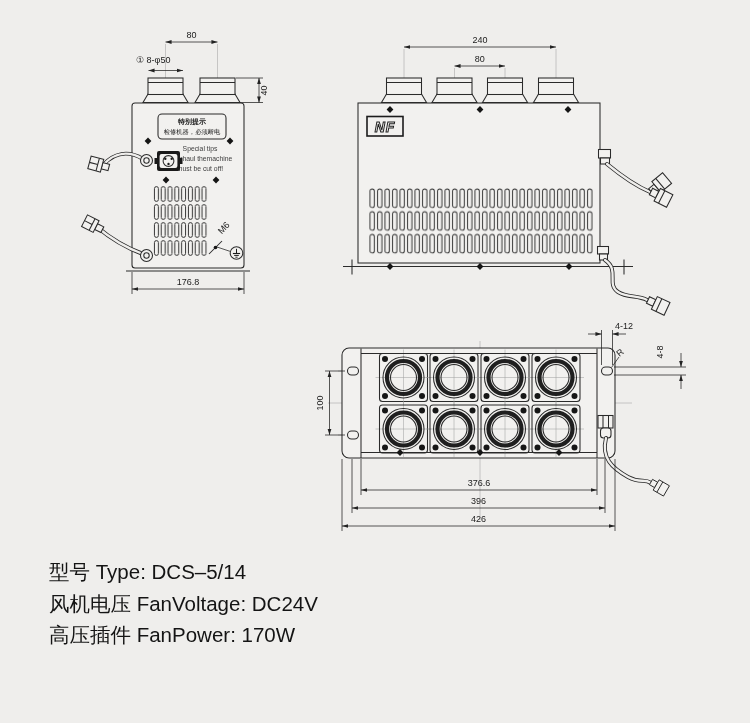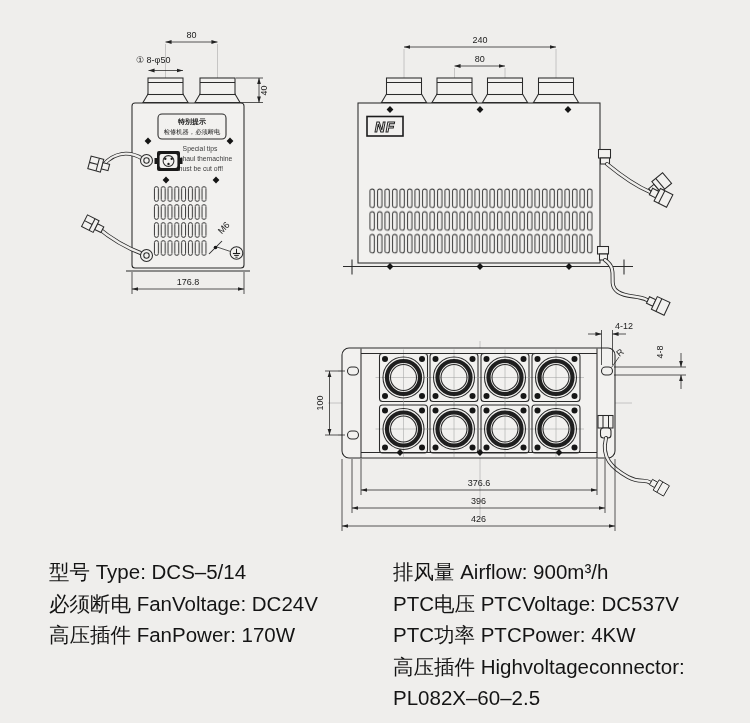--- a/index.html
+++ b/index.html
@@ -316,25 +316,18 @@
       <line x1="615" y1="459" x2="615" y2="531" class="dim"></line>
       <line x1="342" y1="526" x2="615" y2="526" class="dim" marker-start="url(#arr)" marker-end="url(#arr)"></line>
       <text x="478.5" y="522" text-anchor="middle" class="dtxt">426</text>
     </g>
   </g>
 </svg>
 
 <div class="specs">
   <div class="spec-col left">
     <div>型号 Type: DCS–5/14</div>
-    <div>必须断电 FanVoltage: DC24V</div>
+    <div>风机电压 FanVoltage: DC24V</div>
     <div>高压插件 FanPower: 170W</div>
   </div>
-  <div class="spec-col right">
-    <div>排风量 Airflow: 900m³/h</div>
-    <div>PTC电压 PTCVoltage: DC537V</div>
-    <div>PTC功率 PTCPower: 4KW</div>
-    <div>高压插件 Highvoltageconnector:</div>
-    <div>PL082X–60–2.5</div>
-  </div>
 </div>
 
 </div>
 
 </body></html>

